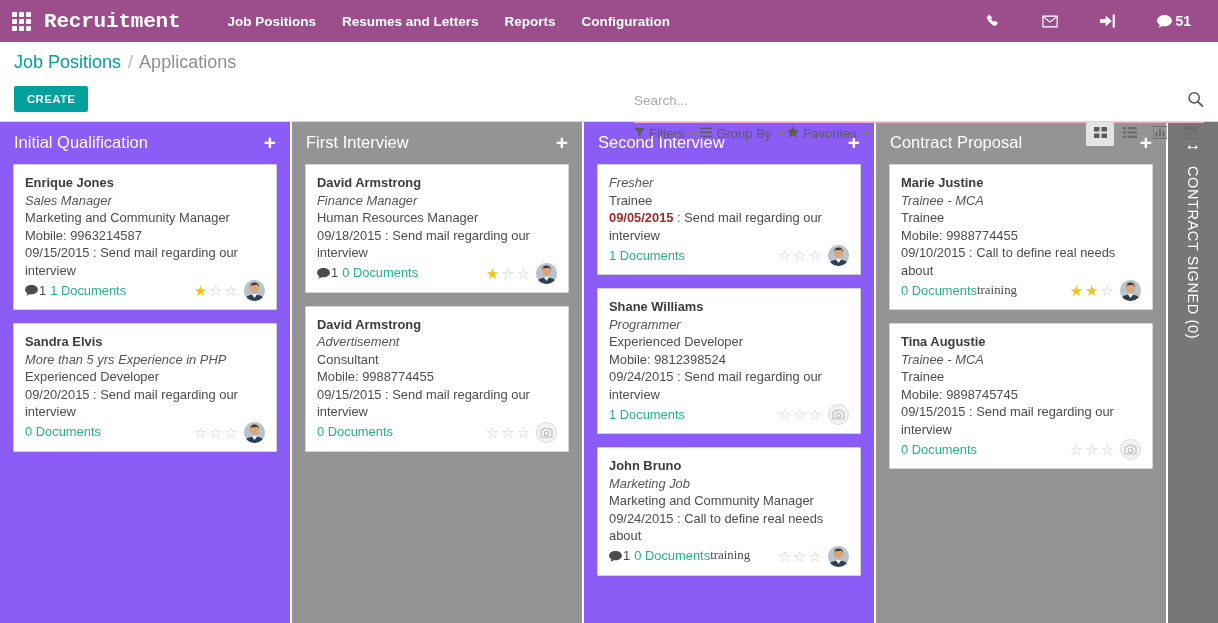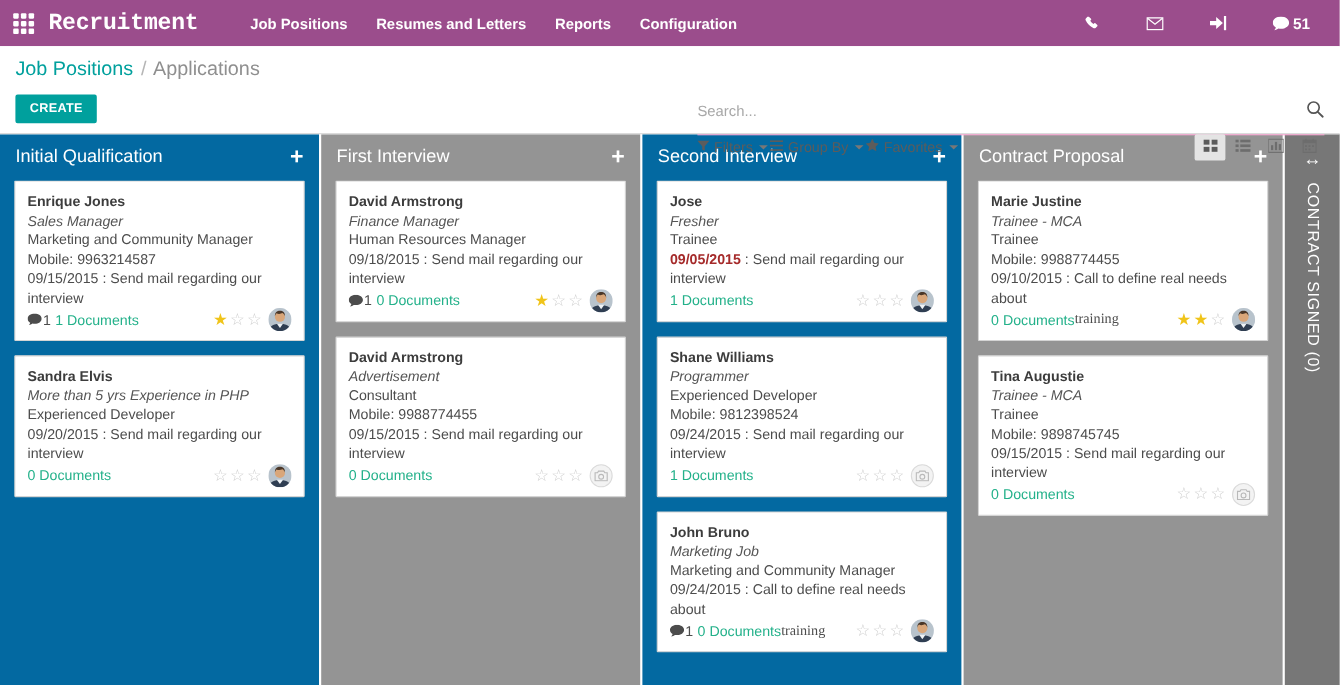--- a/index.html
+++ b/index.html
@@ -159,21 +159,21 @@
   
   .kanban {
     display: flex;
     height: calc(623px - 42px - 79px);
     background: #ffffff;
     align-items: stretch;
   }
   .kcol {
     width: 290px;
     flex: 0 0 290px;
-    background: #0369a1;
+    background: #8b5cf6;
     display: flex;
     flex-direction: column;
     margin-right: 2px;
   }
   .kcol.alt { background: #949494; }
   .kcol-header {
     display: flex;
     align-items: center;
     padding: 11px 14px 12px 14px;
     color: #ffffff;
@@ -556,21 +556,20 @@
         </div>
       </div>
     </div>
     <div class="kcol">
       <div class="kcol-header">
         <div class="kcol-title">Second Interview</div>
         <div class="kcol-add">+</div>
       </div>
       <div class="kcol-body">
         <div class="kcard">
-          <div class="kc-name">Jose</div>
           <div class="kc-sub">Fresher</div>
           <div class="kc-line">Trainee</div>
           <div class="kc-date-line"><span class="kc-date overdue">09/05/2015</span><span> : Send mail regarding our interview</span></div>
           <div class="kc-footer">
             <span class="kc-docs">1 Documents</span>
             <span class="kc-right">
               <span class="star">☆</span>
               <span class="star">☆</span>
               <span class="star">☆</span>
               <span class="avatar">

